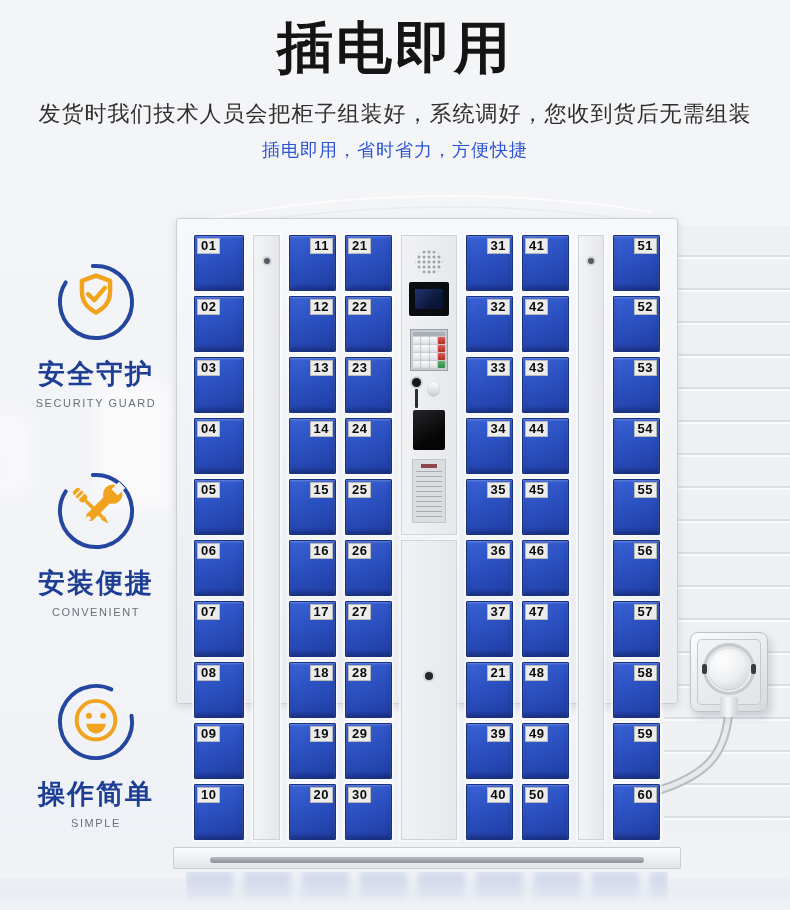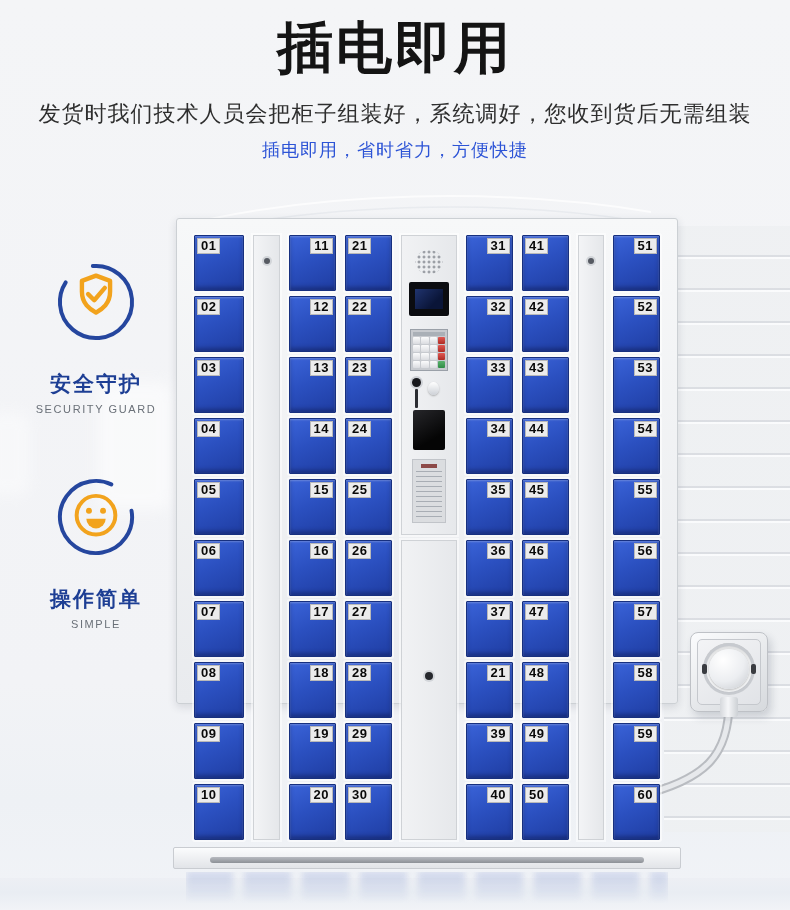--- a/index.html
+++ b/index.html
@@ -20,21 +20,21 @@
   .hdr{position:absolute;left:0;right:0;top:0;text-align:center;z-index:4;}
   .title{margin-top:14px;font-size:56px;font-weight:900;letter-spacing:3px;color:#141414;line-height:1.2;}
   .sub{margin-top:18px;font-size:22px;color:#2e2e2e;letter-spacing:1px;}
   .hl{margin-top:9px;font-size:18px;letter-spacing:1px;font-weight:500;}
 
   
   .features{position:absolute;left:18px;top:258px;width:156px;z-index:3;}
   .feature{text-align:center;margin-bottom:58px;}
   .f2{margin-bottom:60px;}
   .ficon{width:88px;height:88px;margin:0 auto;}
-  .fzh{margin-top:24px;font-size:21px;font-weight:700;letter-spacing:2px;}
+  .fzh{margin-top:10px;font-size:27px;font-weight:700;letter-spacing:2px;}
   .fen{margin-top:5px;font-size:11px;color:#6a7078;letter-spacing:1.6px;}
 
   
   .cabinet{position:absolute;left:176px;top:218px;width:502px;height:486px;z-index:2;
     background:linear-gradient(180deg,#f7f8f9,#e9ebee);border:1px solid #ccd0d4;border-radius:3px;
     box-shadow:0 3px 8px rgba(40,50,70,.14);box-sizing:border-box;}
   .cab-grid{display:grid;grid-template-columns:50px 27px 47px 47px 56px 47px 47px 26px 47px;
     grid-template-rows:repeat(10,56px);gap:5px 9px;padding:16px 8px 8px;justify-content:center;position:relative;}
   .door{position:relative;border:1px solid #17307f;border-radius:1px;
     background:linear-gradient(155deg,#3a63d8 0%,var(--door-blue,#2b50c0) 45%,#1f3da2 100%);
@@ -128,20 +128,41 @@
         <svg viewBox="0 0 100 100" width="88" height="88">
           <circle cx="50" cy="50" r="41" fill="none" stroke="#25469e" stroke-width="4.5" stroke-linecap="round" stroke-dasharray="220 38" transform="rotate(-95 50 50)"></circle>
           <path d="M50,20 l16,6 v12 c0,14 -9,20 -16,24 c-7,-4 -16,-10 -16,-24 v-12 z" fill="none" stroke="#f2a31d" stroke-width="5" stroke-linejoin="round"></path>
           <polyline points="41,41 48,48 60,34" fill="none" stroke="#f2a31d" stroke-width="5" stroke-linecap="round" stroke-linejoin="round"></polyline>
         </svg>
       </div>
       <div class="fzh" style="color: rgb(29, 62, 148);">安全守护</div>
       <div class="fen">SECURITY GUARD</div>
     </div>
 
+    <div class="feature f2">
+      <div class="ficon">
+        <svg viewBox="0 0 100 100" width="88" height="88">
+          <circle cx="50" cy="50" r="41" fill="none" stroke="#25469e" stroke-width="4.5" stroke-linecap="round" stroke-dasharray="220 38" transform="rotate(-95 50 50)"></circle>
+          <g transform="rotate(-45 50 50)" fill="#f2a31d">
+            <rect x="45" y="16" width="10" height="17" rx="3"></rect>
+            <rect x="44" y="20" width="12" height="2" fill="#fdfdfd" opacity=".8"></rect>
+            <rect x="44" y="25" width="12" height="2" fill="#fdfdfd" opacity=".8"></rect>
+            <rect x="48" y="33" width="4" height="28"></rect>
+            <path d="M47,61 h6 l-3,9 z"></path>
+          </g>
+          <g transform="rotate(45 50 50)" fill="#f2a31d">
+            <path d="M50,12 a11,11 0 0 1 11,11 c0,5 -3,8 -6,10 l0,26 a5,5 0 0 1 -10,0 l0,-26 c-3,-2 -6,-5 -6,-10 a11,11 0 0 1 11,-11 z"></path>
+            <rect x="45" y="8" width="10" height="12" fill="#f4f5f7"></rect>
+            <circle cx="50" cy="62" r="2.6" fill="#f4f5f7"></circle>
+          </g>
+        </svg>
+      </div>
+      <div class="fzh" style="color: rgb(29, 62, 148);">安装便捷</div>
+      <div class="fen">CONVENIENT</div>
+    </div>
 
     <div class="feature">
       <div class="ficon">
         <svg viewBox="0 0 100 100" width="88" height="88">
           <circle cx="50" cy="50" r="41" fill="none" stroke="#25469e" stroke-width="4.5" stroke-linecap="round" stroke-dasharray="218 40" transform="rotate(-10 50 50)"></circle>
           <circle cx="50" cy="48" r="22" fill="none" stroke="#f2a31d" stroke-width="4.5"></circle>
           <circle cx="42" cy="43" r="3.4" fill="#f2a31d"></circle>
           <circle cx="58" cy="43" r="3.4" fill="#f2a31d"></circle>
           <path d="M39,52 h22 a11,11 0 0 1 -22,0 z" fill="#f2a31d"></path>
         </svg>

